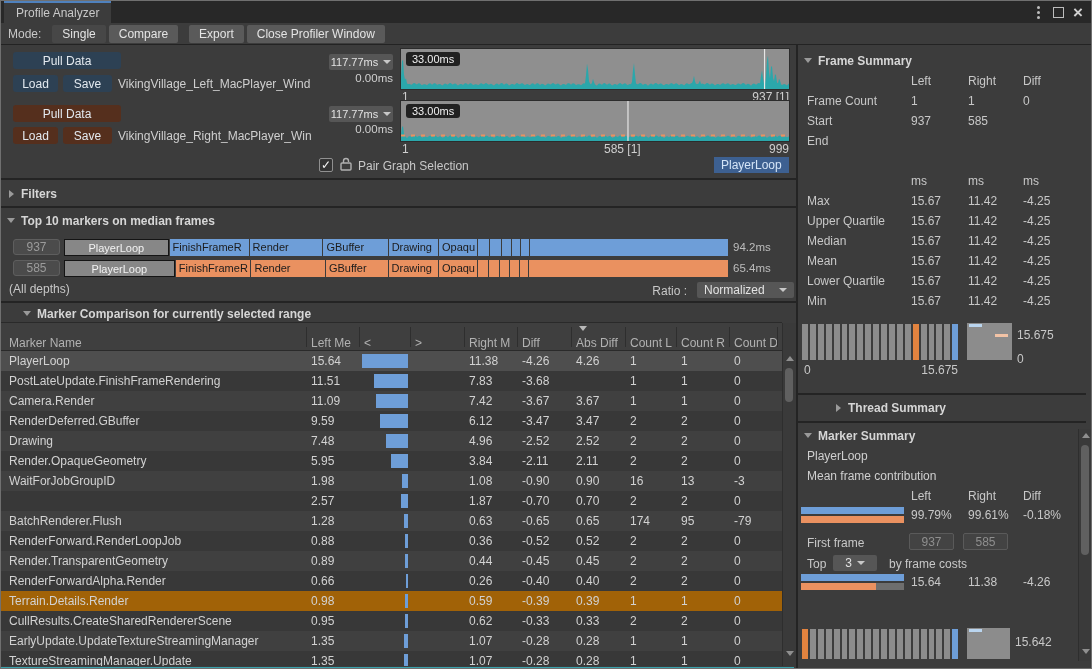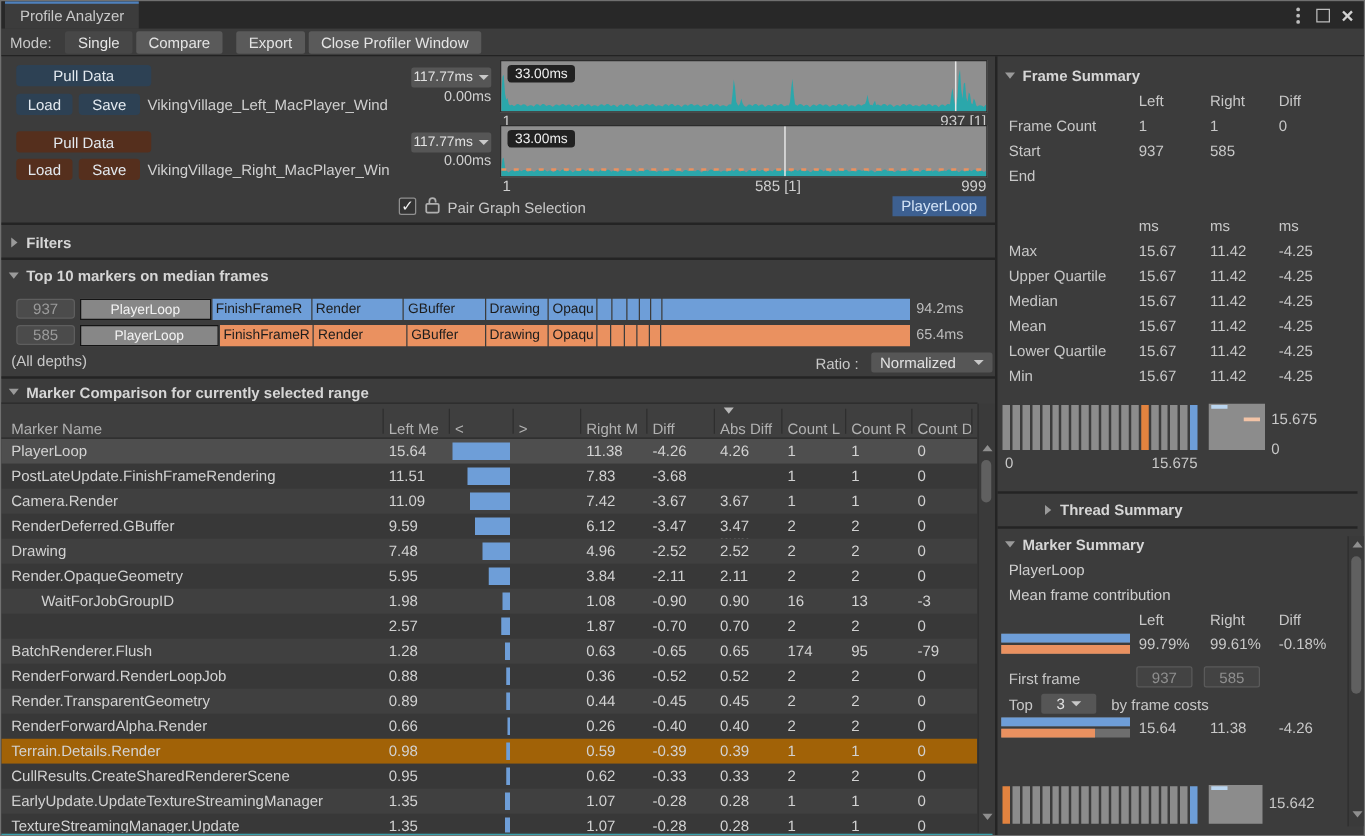--- a/index.html
+++ b/index.html
@@ -183,21 +183,21 @@
     </div>
   <div class="abs" style="left:8px;top:281px;color:#c8c8c8;">(All depths)</div>
   <div class="abs" style="left:610px;top:283px;width:76px;text-align:right;color:#c8c8c8;">Ratio :</div>
   <div class="ddown abs" style="left:696px;top:281px;width:97px;height:16px;font-size:12px;justify-content:space-between;padding:0 7px;box-sizing:border-box;">
       <span>Normalized</span>
       <span class="darr"></span>
     </div>
 
   <div class="divider" style="left:0;top:300px;width:795px;"></div>
 
-  <div class="abs sechdr" style="left:6px;top:306px;"><span class="tri-d"></span><span>Marker Comparison for currently selected range</span></div>
+  <div class="abs sechdr" style="left:22px;top:306px;"><span class="tri-d"></span><span>Marker Comparison for currently selected range</span></div>
 
   <div class="abs" style="left:0;top:321px;width:781px;height:29px;background:#3f3f3f;border-top:1px solid #2a2a2a;border-bottom:1px solid #2a2a2a;box-sizing:border-box;">
     <span class="hdrtxt" style="left:8px;">Marker Name</span>
     <span class="hdrtxt" style="left:310px;width:44px;">Left Me</span>
     <span class="hdrtxt" style="left:363px;">&lt;</span>
     <span class="hdrtxt" style="left:414px;">&gt;</span>
     <span class="hdrtxt" style="left:468px;width:46px;">Right M</span>
     <span class="hdrtxt" style="left:521px;">Diff</span>
     <span class="hdrtxt" style="left:575px;">Abs Diff</span>
     <span class="abs" style="left:578px;top:3px;width:0;height:0;border-left:4px solid transparent;border-right:4px solid transparent;border-top:5px solid #b8b8b8;"></span>
@@ -277,21 +277,21 @@
         <span style="left: 310px; width: 46px;">5.95</span>
         <span style="left: 468px; width: 46px;">3.84</span>
         <span style="left: 521px; width: 46px;">-2.11</span>
         <span style="left: 575px; width: 46px;">2.11</span>
         <span style="left: 629px; width: 44px;">2</span>
         <span style="left: 680px; width: 44px;">2</span>
         <span style="left: 733px; width: 44px;">0</span>
         <div class="cmp-bar" style="width: 17.5px; left: 389.5px;"></div>
       </div>
       <div class="cmp-row" style="top: 120px; background: rgb(64, 64, 64);">
-        <span style="left: 8px; width: 295px; margin-left: 24px;">WaitForJobGroupID</span>
+        <span style="left: 8px; width: 295px;">WaitForJobGroupID</span>
         <span style="left: 310px; width: 46px;">1.98</span>
         <span style="left: 468px; width: 46px;">1.08</span>
         <span style="left: 521px; width: 46px;">-0.90</span>
         <span style="left: 575px; width: 46px;">0.90</span>
         <span style="left: 629px; width: 44px;">16</span>
         <span style="left: 680px; width: 44px;">13</span>
         <span style="left: 733px; width: 44px;">-3</span>
         <div class="cmp-bar" style="width: 5.8px; left: 401.2px;"></div>
       </div>
       <div class="cmp-row" style="top: 140px; background: rgb(56, 56, 56);">

